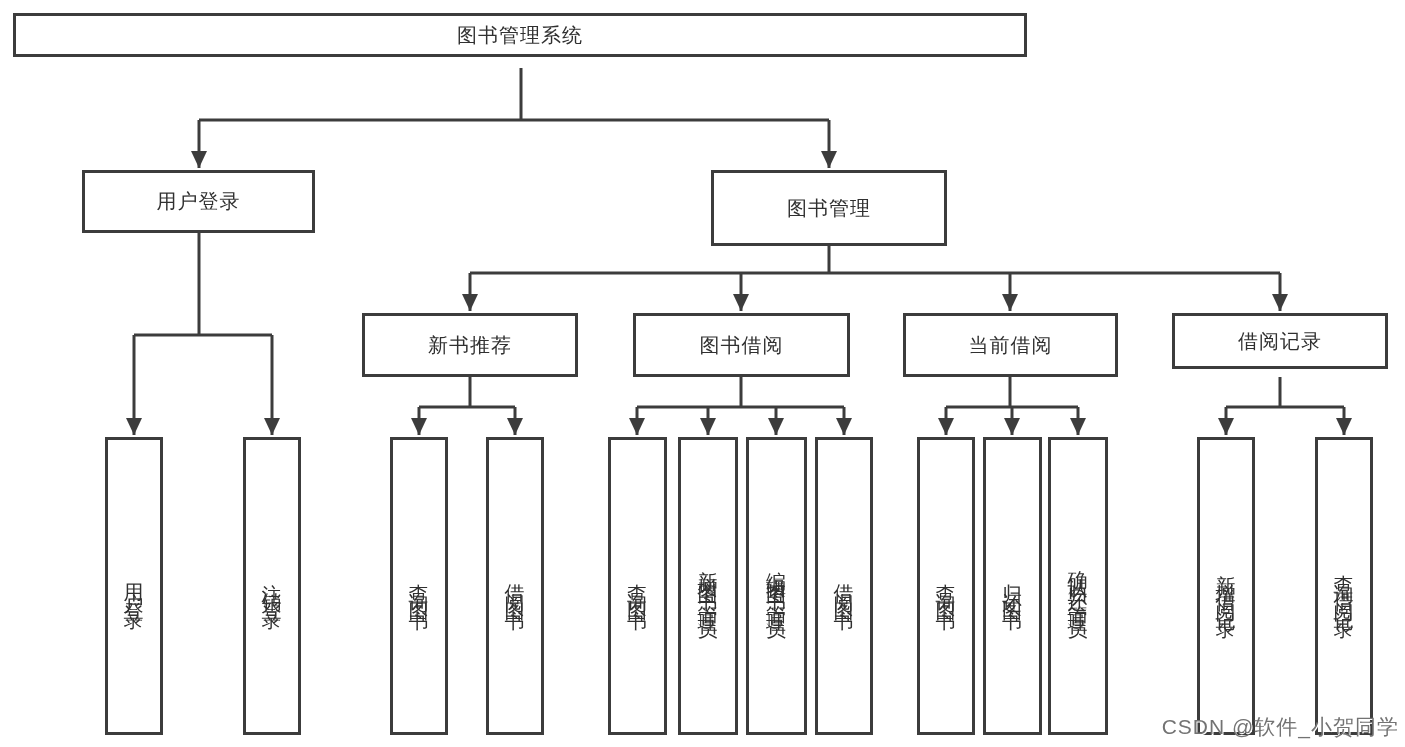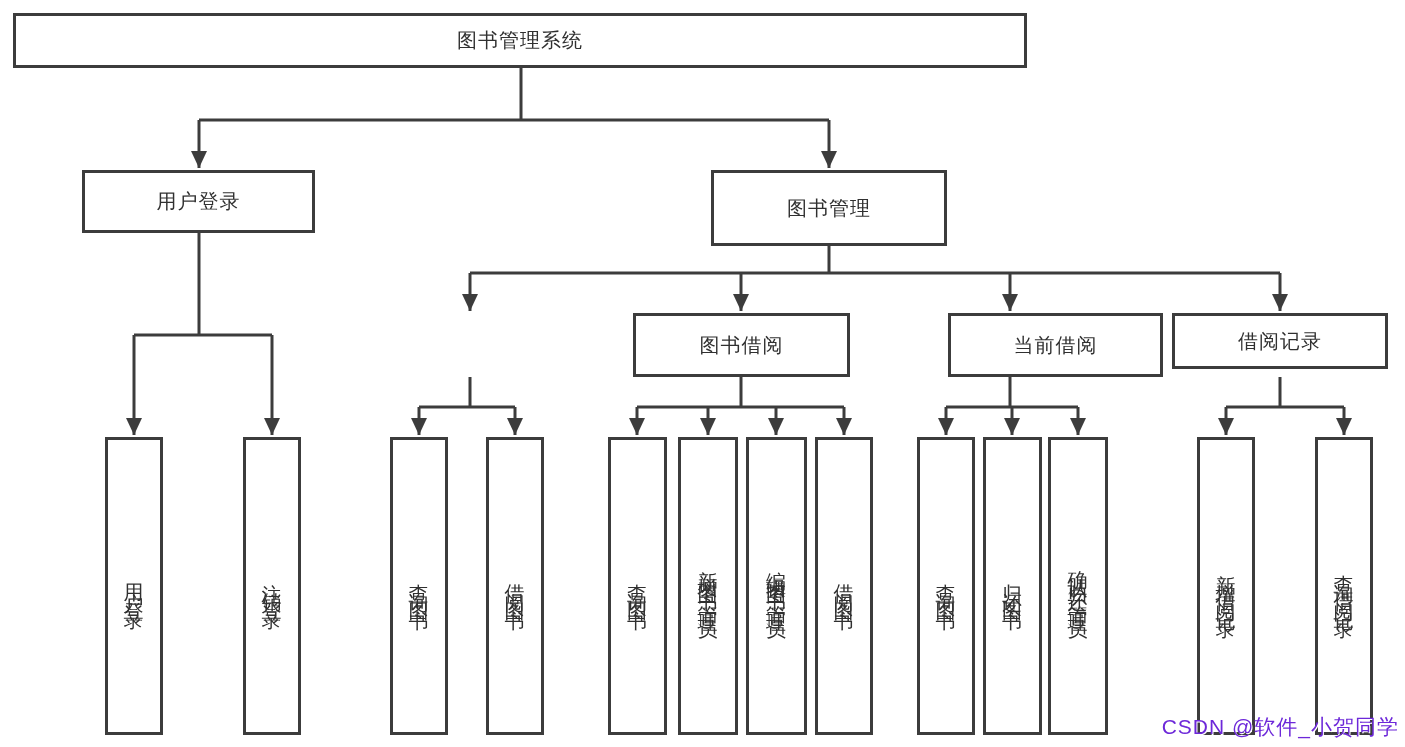--- a/index.html
+++ b/index.html
@@ -54,21 +54,21 @@
   }
   .vnode.long > span {
     letter-spacing: 7px;
   }
   #watermark {
     position: absolute;
     right: 6px;
     bottom: 6px;
     z-index: 5;
     font-size: 21px;
-    color: #6d28d9;
+    color: #737373;
     text-shadow: 1px 1px 0 #ffffff;
     letter-spacing: 1px;
   }
 </style>
 </head>
 <body>
 
 <div id="canvas">
 
   <svg id="edges" width="1405" height="747" viewBox="0 0 1405 747">
@@ -119,35 +119,38 @@
       <line x1="1078" y1="407" x2="1078" y2="435" marker-end="url(#arw)"></line>
     </g>
 
     <g stroke="#3c3c3c" stroke-width="3" fill="none">
       <path d="M1280,377 V407 M1226,407 H1344"></path>
       <line x1="1226" y1="407" x2="1226" y2="435" marker-end="url(#arw)"></line>
       <line x1="1344" y1="407" x2="1344" y2="435" marker-end="url(#arw)"></line>
     </g>
   </svg>
 
-  <div class="node" style="left:13px; top:13px; width:1014px; height:55px;">
+  <div class="node" style="left:13px; top:13px; width:1014px; height:44px;">
     <span>图书管理系统</span>
   </div>
 
   <div class="node" style="left:82px; top:170px; width:233px; height:63px;">
     <span>用户登录</span>
   </div>
   <div class="node" style="left:711px; top:170px; width:236px; height:76px;">
     <span>图书管理</span>
   </div>
 
+  <div class="node" style="left:362px; top:313px; width:216px; height:64px;">
+    <span>新书推荐</span>
+  </div>
   <div class="node" style="left:633px; top:313px; width:217px; height:64px;text-align:right;">
     <span>图书借阅</span>
   </div>
-  <div class="node" style="left:903px; top:313px; width:215px; height:64px;margin-left:45px;">
+  <div class="node" style="left:903px; top:313px; width:215px; height:64px;">
     <span>当前借阅</span>
   </div>
   <div class="node" style="left:1172px; top:313px; width:216px; height:56px;">
     <span>借阅记录</span>
   </div>
 
   <div class="vnode" style="left:105px; top:437px; width:58px; height:298px;">
     <span>用户登录</span>
   </div>
   <div class="vnode" style="left:243px; top:437px; width:58px; height:298px;">

